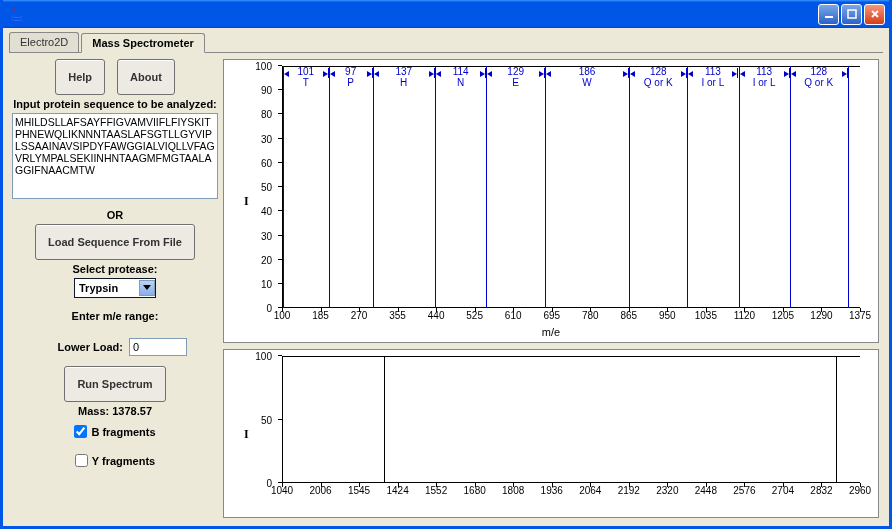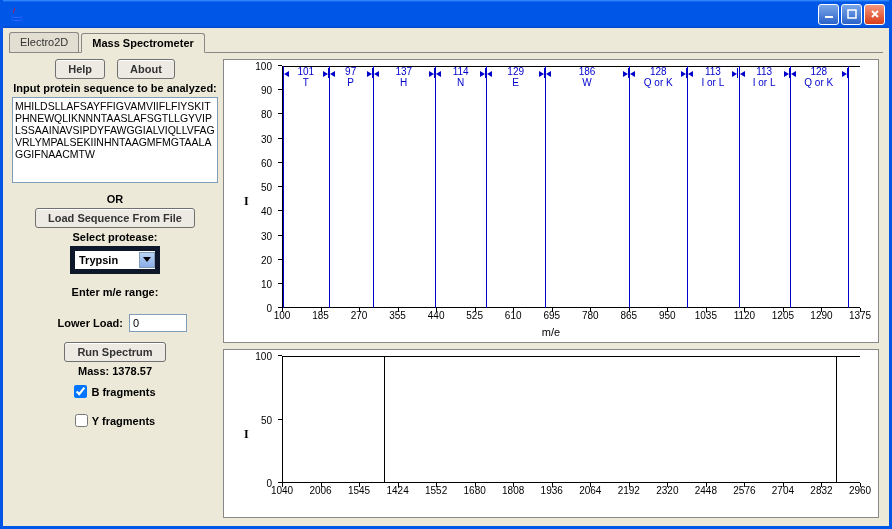--- a/index.html
+++ b/index.html
@@ -21,24 +21,24 @@
   .tab { padding: 3px 10px 3px 10px; border: 1px solid #888; border-bottom: none; background: #ece9d8; border-radius: 3px 3px 0 0; margin-right: 2px; cursor: pointer; font-size: 11px; }
   .tab.inactive { background: #e2ded2; color: #333; }
   .tab.active { font-weight: bold; border-bottom: 1px solid #ece9d8; position: relative; top: 1px; }
   
   
   .content { display: flex; flex: 1; border-top: 1px solid #888; margin: 0 6px 6px 6px; padding-top: 4px; height: calc(100% - 60px); background: #ece9d8; }
   
   
   .left-panel { width: 212px; display: flex; flex-direction: column; align-items: center; padding: 2px 4px; gap: 3px; }
   .btn-row { display: flex; gap: 12px; }
-  .jbutton { border: 1px solid #707070; border-radius: 3px; background: #eceae3; padding: 3px 12px; font-size: 11px; font-family: inherit; cursor: pointer; font-weight: bold; color: #333; box-shadow: inset 0 1px 0 #fff; text-align: center; }
+  .jbutton { border: 1px solid #707070; border-radius: 3px; background: #eceae3; padding: 11px 12px; font-size: 11px; font-family: inherit; cursor: pointer; font-weight: bold; color: #333; box-shadow: inset 0 1px 0 #fff; text-align: center; }
   .bold-label { font-weight: bold; font-size: 11px; text-align: center; }
   textarea.seq { width: 206px; height: 86px; font-family: Arial, sans-serif; font-size: 10.5px; resize: none; border: 1px solid #7f9db9; padding: 2px; overflow: hidden; word-break: break-all; }
-  .select-wrap { display: flex; align-items: center; gap: 2px; border: 5px solid #0f172a; background: white; height: 28px; padding-left: 4px; }
+  .select-wrap { display: flex; align-items: center; gap: 2px; border: 1px solid #0f172a; background: white; height: 20px; padding-left: 4px; }
   .select-wrap .seltext { font-weight: bold; font-size: 11px; width: 58px; }
   .select-wrap .selbtn { width: 16px; height: 16px; border: 1px solid #7f9db9; background: linear-gradient(#bcd3f3,#89aee8); display: flex; align-items: center; justify-content: center; cursor: pointer; }
   .form-row { display: flex; align-items: center; gap: 6px; }
   .form-row label { font-weight: bold; width: 80px; text-align: right; }
   input.tf { width: 58px; height: 18px; border: 1px solid #7f9db9; font-size: 11px; padding: 1px 3px; font-family: inherit; }
   .checkbox-row { display: flex; align-items: center; gap: 4px; font-weight: bold; font-size: 11px; }
   input[type=checkbox] { width: 13px; height: 13px; }
   
   
   .right-panel { flex: 1; display: flex; flex-direction: column; gap: 6px; padding: 2px 4px 2px 2px; }

